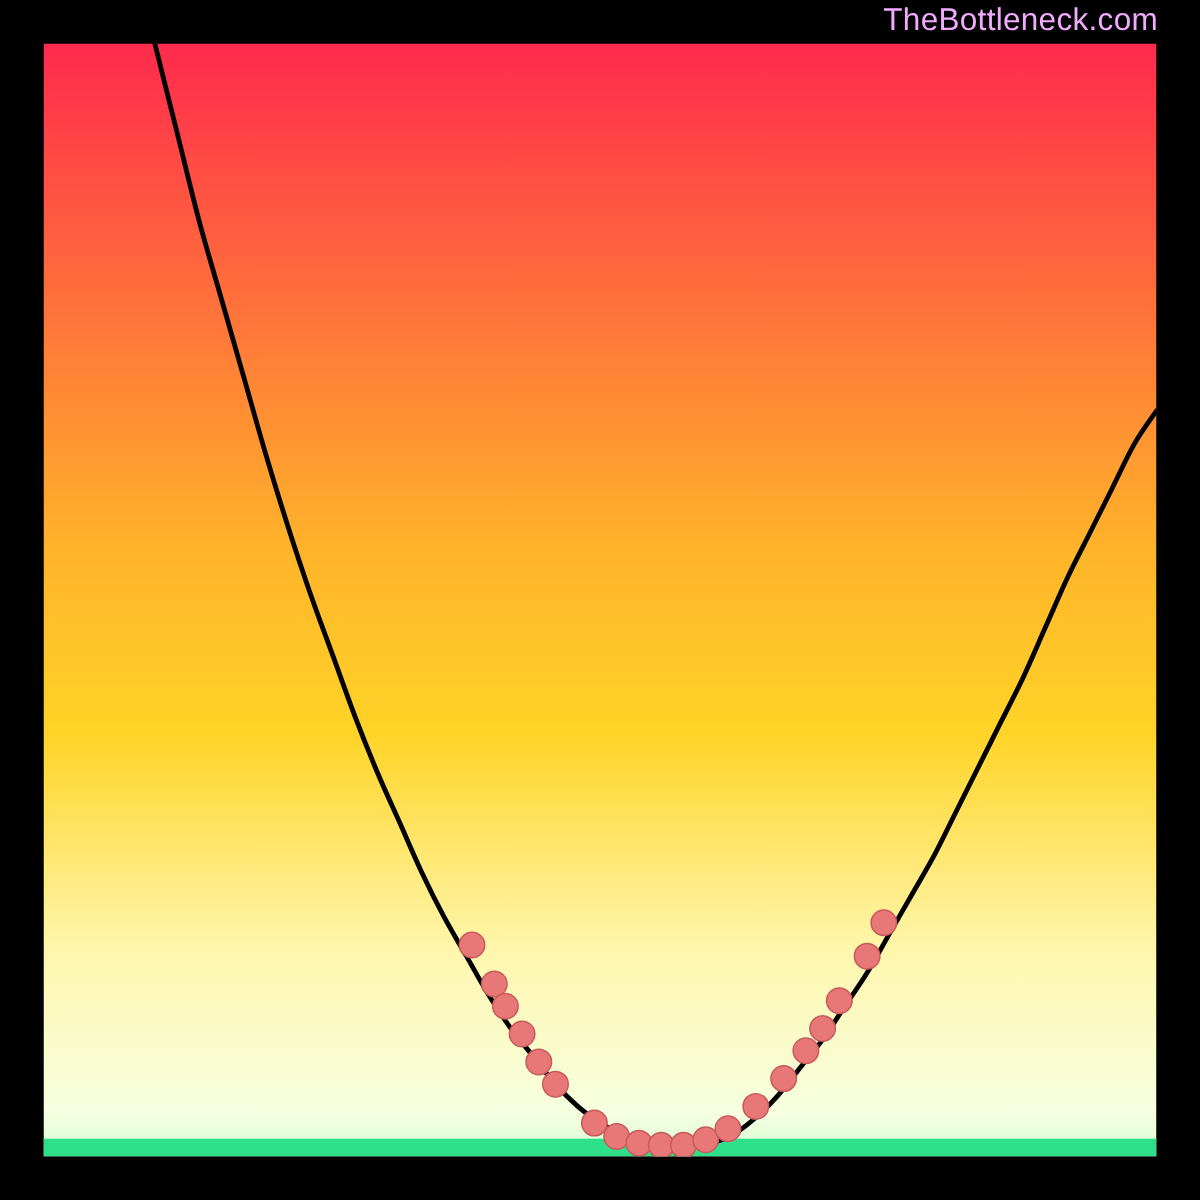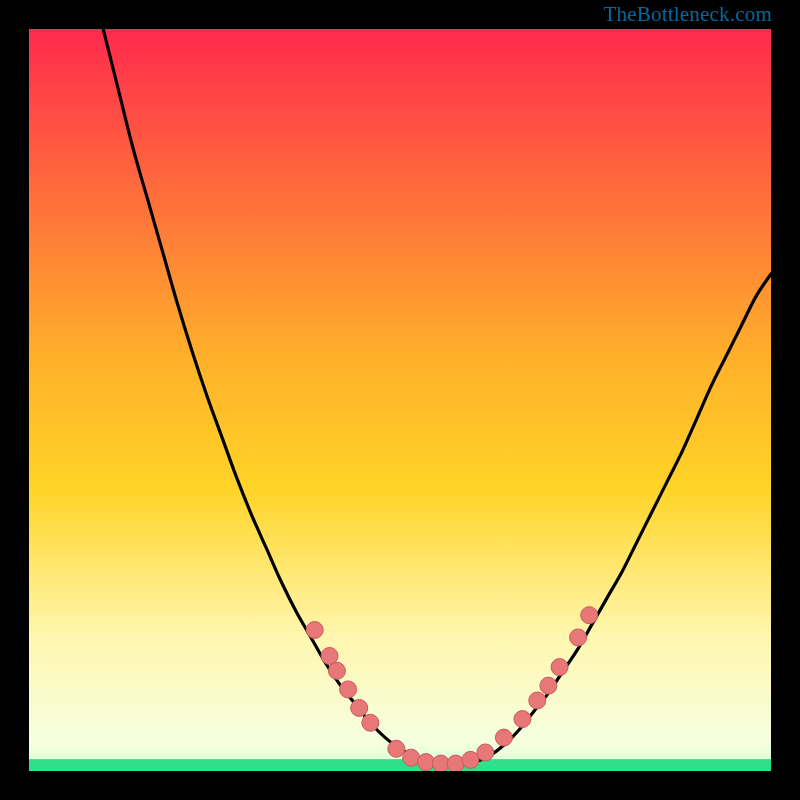--- a/index.html
+++ b/index.html
@@ -22,22 +22,22 @@
     position: absolute;
     left: 0;
     top: 0;
     width: 742px;
     height: 742px;
   }
   .watermark {
     position: absolute;
     top: 2px;
     right: 28px;
-    color: #0369a1;
-    font-family: Liberation Serif, serif;
+    color: #f0abfc;
+    font-family: Liberation Sans, sans-serif;
     font-size: 21px;
     letter-spacing: 0.2px;
   }
 </style>
 </head>
 <body>
 
 <div class="frame">
   <svg class="plot-area" viewBox="0 0 742 742">
     <defs>

